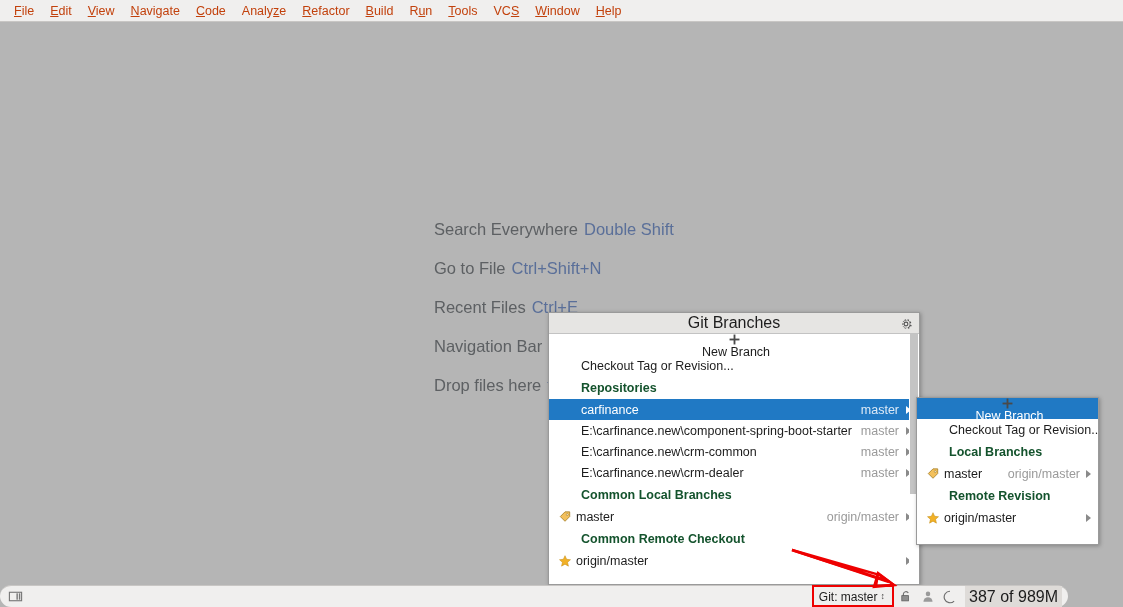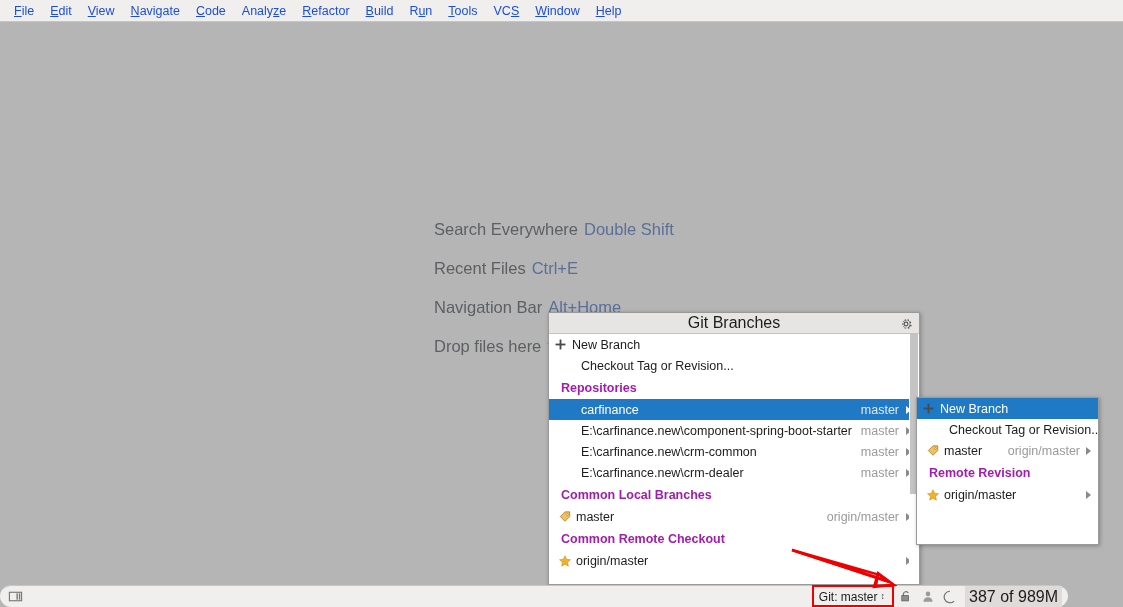--- a/index.html
+++ b/index.html
@@ -14,21 +14,21 @@
   
   .menubar {
     position: absolute; top: 0; left: 0;
     width: 1123px; height: 22px;
     background: #f0efee;
     border-bottom: 1px solid #c8c6c4;
     display: flex; align-items: center;
     padding-left: 6px;
   }
   .menu-item {
-    font-size: 12.5px; color: #1d4ed8;
+    font-size: 12.5px; color: #c2410c;
     padding: 2px 8px;
     white-space: nowrap;
     cursor: default;
   }
   .menu-item .mn { text-decoration: underline; }
 
   
   .editor-area {
     position: absolute; top: 22px; left: 0;
     width: 1123px; height: 563px;
@@ -77,27 +77,28 @@
   .row {
     position: relative;
     height: 21px;
     display: flex; align-items: center;
     padding-left: 8px;
     font-size: 12.5px;
     color: #1c1c1c;
     cursor: default;
     white-space: nowrap;
   }
-  .row.action { padding-left: 4px; }
+  .row.action { padding-left: 4px; flex-direction: column; }
   .row.indent { padding-left: 13px; }
   .row.group {
     font-weight: bold;
     height: 23px;
-    padding-left: 12px;
-    color: #a21caf;
+    padding-left: 3px;
+    color: #14532d;
+    margin-left: 29px;
   }
   .row.selected { background: #2079c4; color: #fff; }
   .row.selected .row-right { color: #dce9f6; }
   .row.selected .arrow-tri { border-left-color: #ffffff; }
 
   .row-icon {
     width: 15px; min-width: 15px;
     display: inline-flex; align-items: center; justify-content: center;
     margin-right: 4px;
   }
@@ -211,20 +212,24 @@
       <div class="menu-item"><span class="mn">H</span>elp</div>
     </div>
 
   <div class="editor-area">
     <div class="hints" id="hints">
         <div class="hint-row">
           <span class="hint-label">Search Everywhere</span>
           <span class="hint-key">Double Shift</span>
         </div>
         <div class="hint-row">
+          <span class="hint-label">Go to File</span>
+          <span class="hint-key">Ctrl+Shift+N</span>
+        </div>
+        <div class="hint-row">
           <span class="hint-label">Recent Files</span>
           <span class="hint-key">Ctrl+E</span>
         </div>
         <div class="hint-row">
           <span class="hint-label">Navigation Bar</span>
           <span class="hint-key">Alt+Home</span>
         </div>
         <div class="hint-row">
           <span class="hint-label">Drop files here</span>
           <span class="hint-key">to open</span>
@@ -321,20 +326,23 @@
           <svg width="11" height="11" viewBox="0 0 12 12">
             <rect x="5" y="0.6" width="2" height="10.8" fill="#4a4a4a"></rect>
             <rect x="0.6" y="5" width="10.8" height="2" fill="#4a4a4a"></rect>
           </svg>
         </span>
         <span class="row-label">New Branch</span>
       </div>
       <div class="row indent">
         <span class="row-icon"></span>
         <span class="row-label">Checkout Tag or Revision...</span>
+      </div>
+      <div class="row group">
+        <span>Local Branches</span>
       </div>
       <div class="row">
         <span class="row-icon">
           <svg width="12" height="12" viewBox="0 0 14 14">
             <path d="M1.5 6.5 L7 1 l5.5 0 l0 5.5 l-5.5 5.5 z" fill="#f3c05c" stroke="#a07a20" stroke-width="0.9"></path>
             <circle cx="9.6" cy="4.2" r="1.1" fill="#fff" stroke="#a07a20" stroke-width="0.7"></circle>
           </svg>
         </span>
         <span class="row-label">master</span>
         <span class="row-right">origin/master</span>

